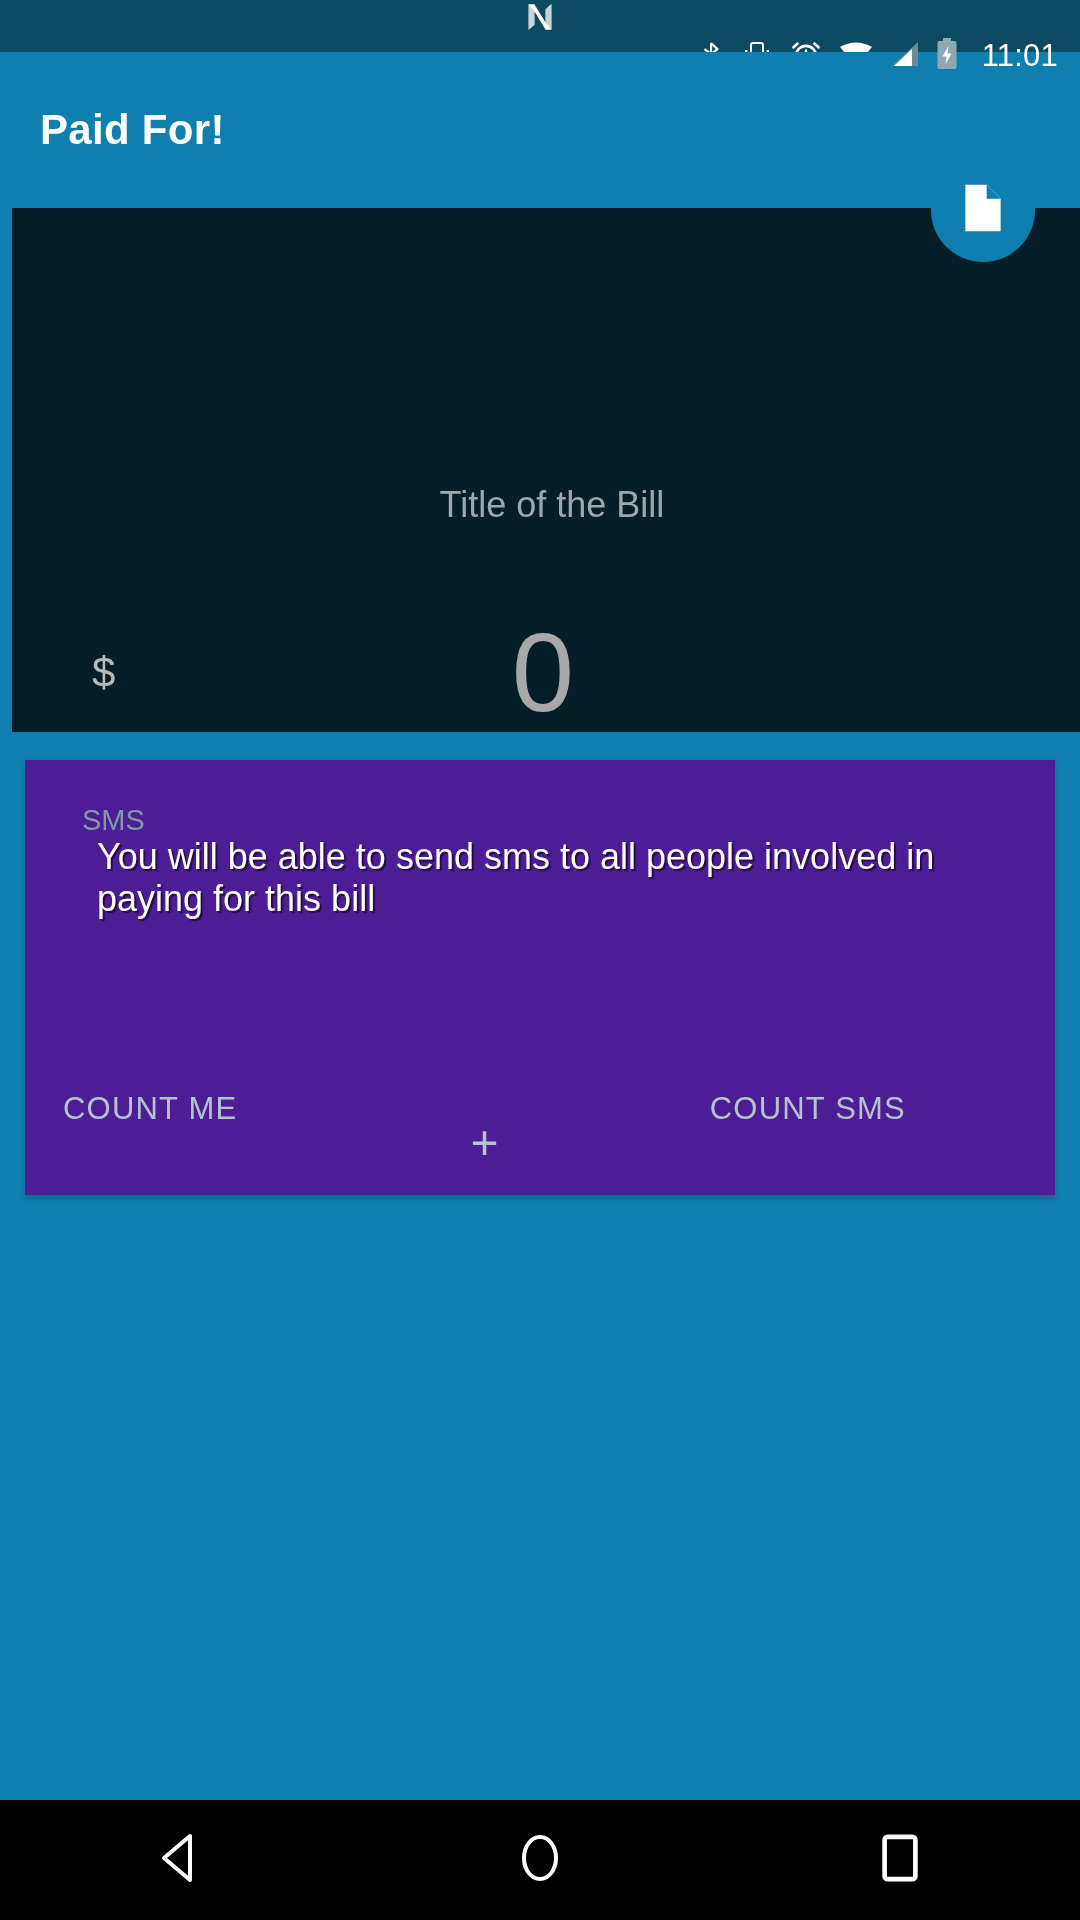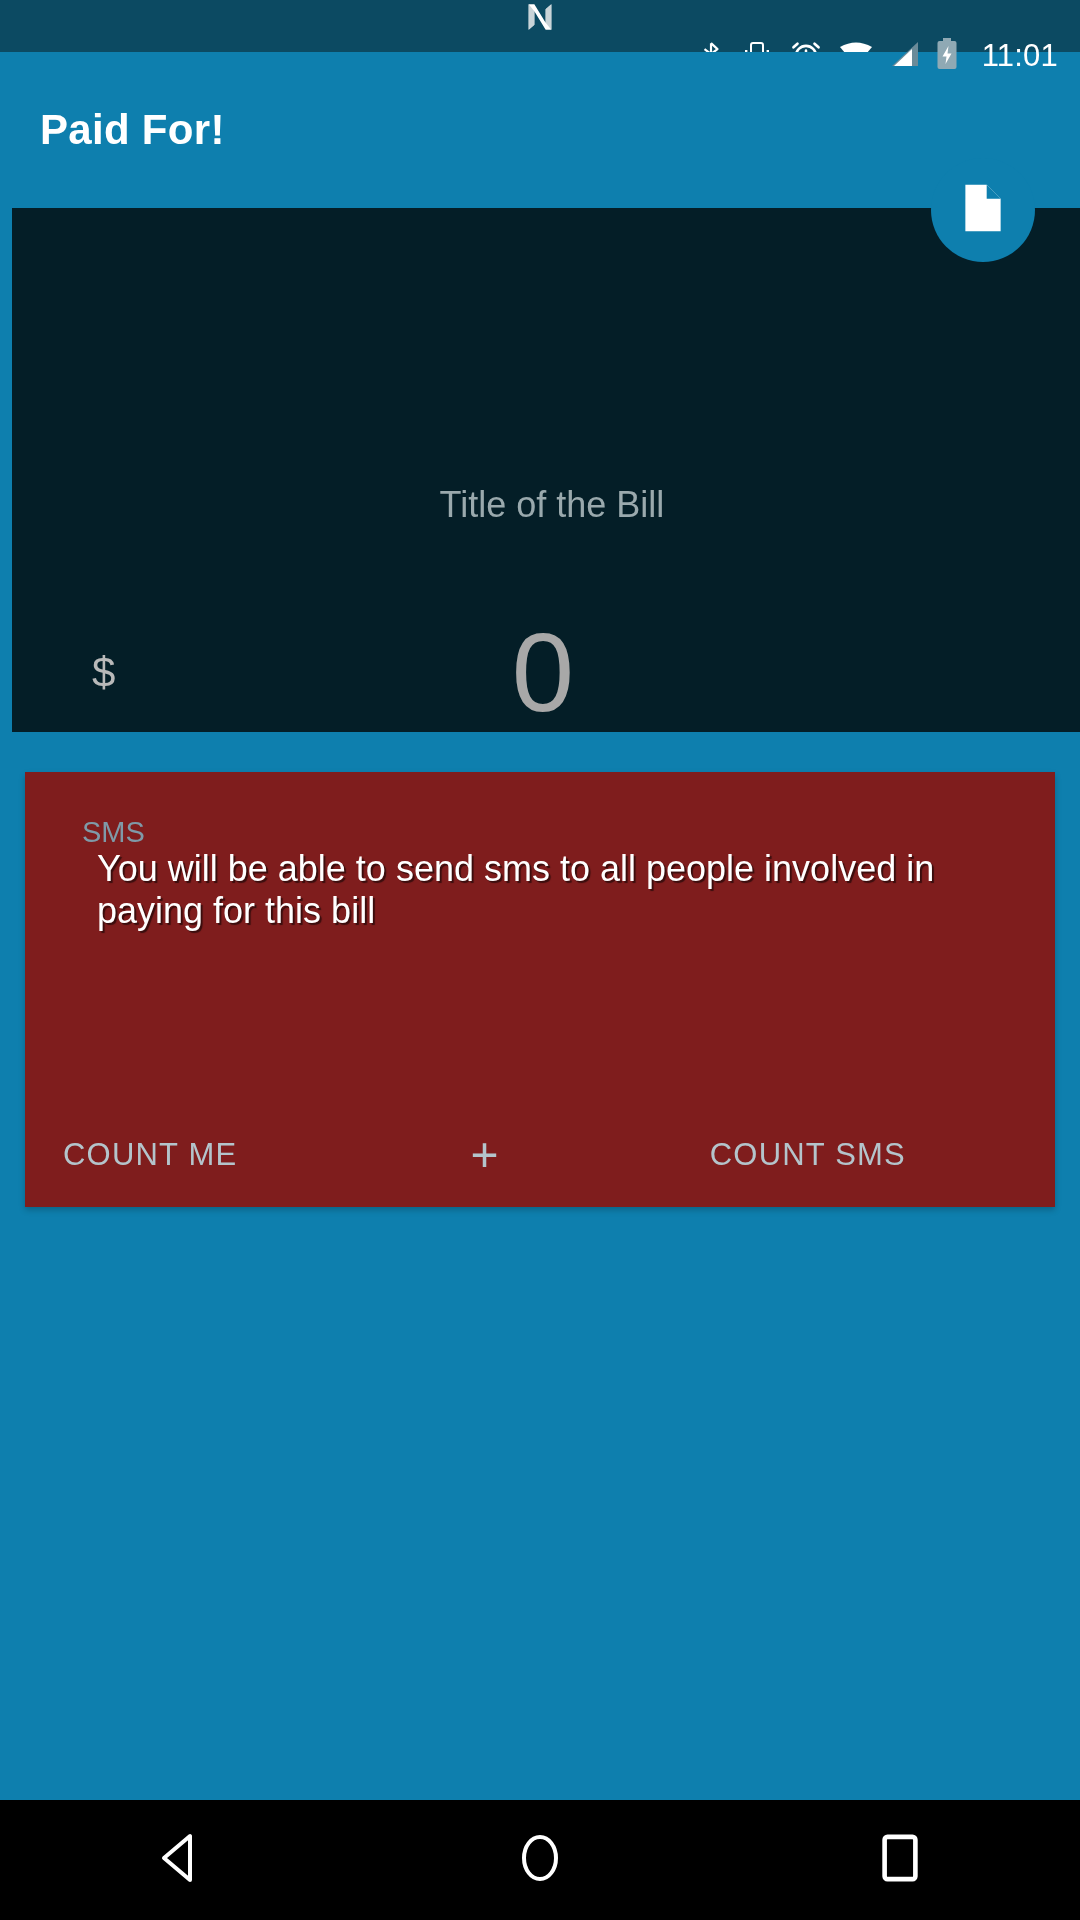--- a/index.html
+++ b/index.html
@@ -116,40 +116,40 @@
     width:1080px; height:1068px;
     background:#0e7fae;
     overflow:hidden;
   }
   .ghost-card {
     position:absolute; left:55px; top:270px;
     width:970px; height:170px;
     background:rgba(8,80,112,0.22);
   }
   .sms-card {
-    position:absolute; left:25px; top:40px;
+    position:absolute; left:25px; top:28px;
     width:1030px; height:435px;
-    background:#7f1d1d;
+    background:#4c1d95;
     box-shadow:0 3px 6px rgba(0,0,0,0.22);
   }
   .sms-label {
     position:absolute; left:57px; top:44px;
     color:#7f9aa8; font-size:29px; font-weight:400;
   }
   .sms-body {
     position:absolute; left:72px; top:76px;
     width:900px;
     color:#ffffff; font-size:36px; font-weight:400;
     line-height:1.18;
     text-shadow:2px 2px 1px rgba(0,0,0,0.55);
   }
   .card-actions {
     position:absolute; left:0; bottom:0;
     width:919px; height:104px;
-    display:flex; align-items:center;
+    display:flex; 
     padding:0 38px;
   }
   .btn-count-me {
     color:#b4c4cb; font-size:31px; font-weight:400;
     letter-spacing:1.2px;
   }
   .btn-add {
     position:absolute; left:50%; top:50%;
     transform:translate(-50%,-50%);
     color:#b4c4cb; font-size:48px; font-weight:300;

